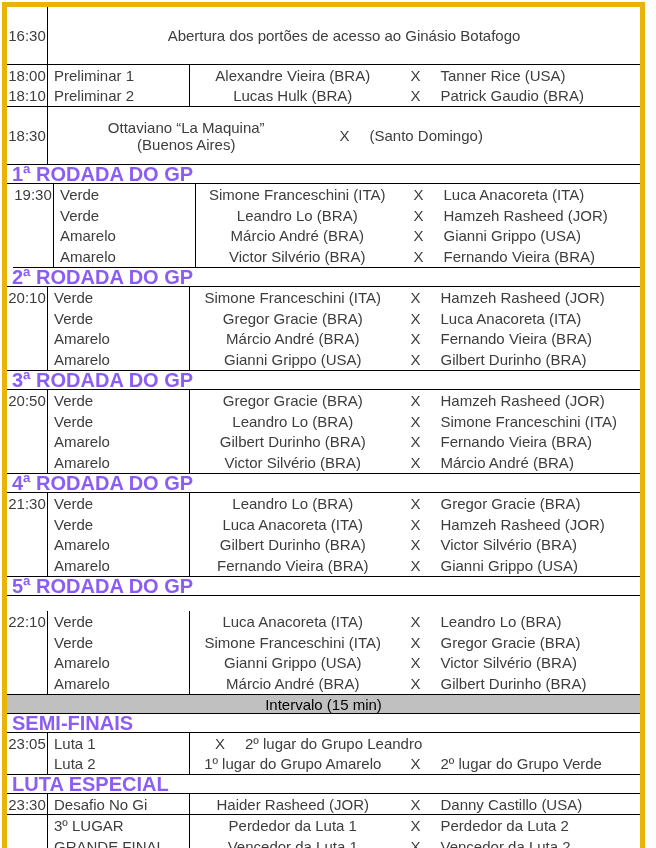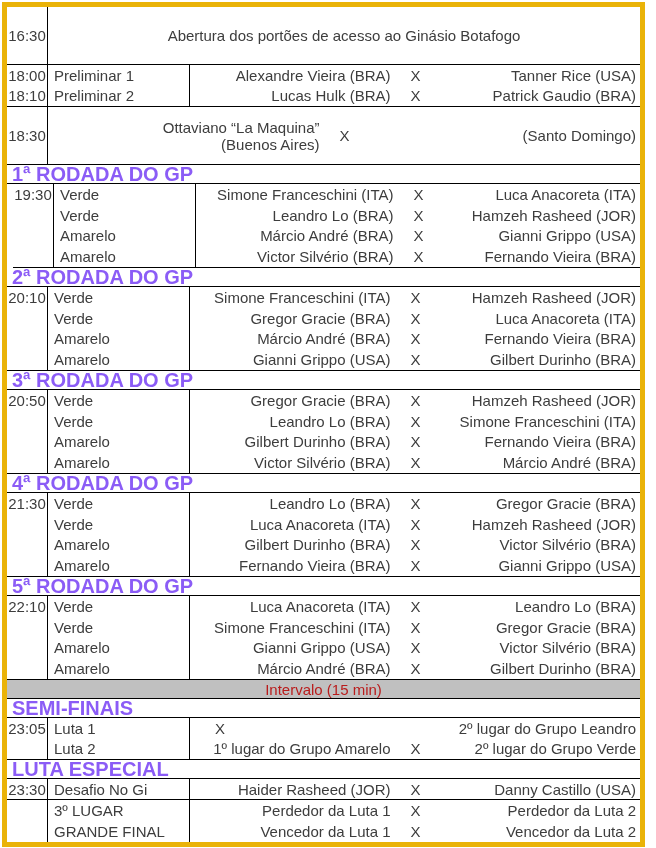--- a/index.html
+++ b/index.html
@@ -13,44 +13,44 @@
     border:5px solid #eab308;box-sizing:border-box;background:#fff;
   }
   #tbl > div{box-sizing:border-box;border-bottom:1px solid #000;}
   #tbl > div:last-child{border-bottom:none;}
   .sec-header{
     height:19px;display:flex;align-items:center;padding-left:5px;
     font-weight:bold;color:#8b5cf6;font-size:20px;
   }
   .band{
     height:19px;display:flex;align-items:center;justify-content:center;
-    color:#b91c1c;
+    color:#000000;
   }
   .group{display:flex;flex-direction:column;}
   .row{display:flex;flex:1;align-items:stretch;min-height:0;}
   .cell{display:flex;}
   .cell.time{
     width:40px;min-width:40px;border-right:1px solid #000;
     align-items:center;justify-content:center;
   }
   .cell.label{
     width:142px;min-width:142px;border-right:1px solid #000;
     align-items:center;padding-left:6px;box-sizing:border-box;
     white-space:nowrap;overflow:hidden;
   }
   .cell.merged{
     flex:1;align-items:center;justify-content:center;text-align:center;
   }
   .fighters{
     flex:1;display:flex;align-items:center;
     padding:0 4px 0 5px;line-height:17px;min-width:0;
   }
-  .f1{flex:1;text-align:right;white-space:nowrap;}
+  .f1{flex:1;text-align:center;white-space:nowrap;}
   .xmark{width:50px;min-width:50px;text-align:center;}
-  .f2{flex:1;text-align:right;white-space:nowrap;}
+  .f2{flex:1;text-align:left;white-space:nowrap;}
 </style>
 </head>
 <body>
 
 <div id="tbl">
     <div class="group" style="height: 58px;">
       <div class="row">
         <div class="cell time">16:30</div>
         <div class="cell merged">Abertura dos portões de acesso ao Ginásio Botafogo</div>
       </div>
@@ -250,21 +250,21 @@
         <div class="fighters">
           <div class="f1">Fernando Vieira (BRA)</div>
           <div class="xmark">X</div>
           <div class="f2">Gianni Grippo (USA)</div>
         </div>
       </div>
     </div>
     <div class="sec-header">
       <div>5ª RODADA DO GP</div>
     </div>
-    <div class="group" style="height: 84px;">
+    <div class="group" style="height: 84px; margin-top: 15px;">
       <div class="row">
         <div class="cell time">22:10</div>
         <div class="cell label">Verde</div>
         <div class="fighters">
           <div class="f1">Luca Anacoreta (ITA)</div>
           <div class="xmark">X</div>
           <div class="f2">Leandro Lo (BRA)</div>
         </div>
       </div>
       <div class="row">

